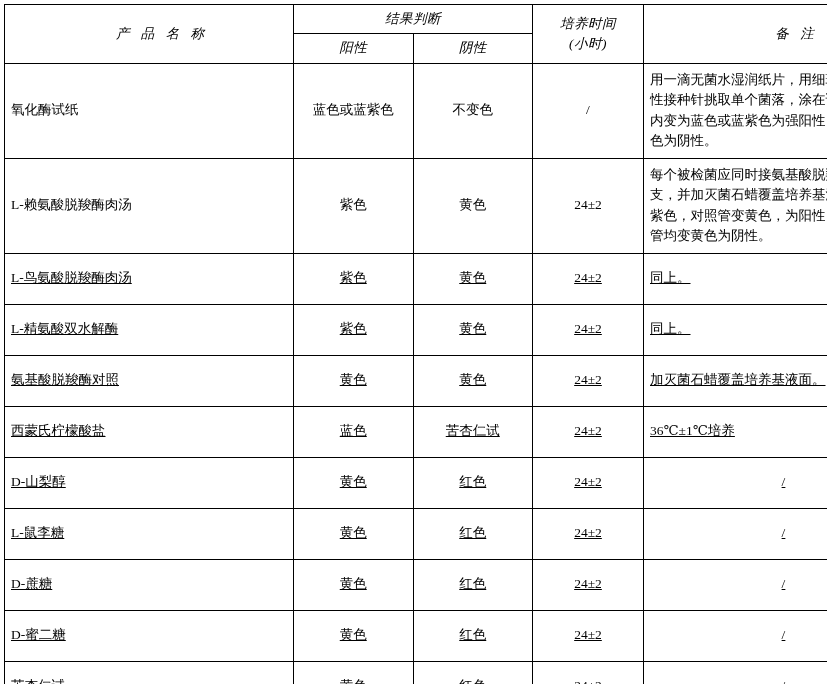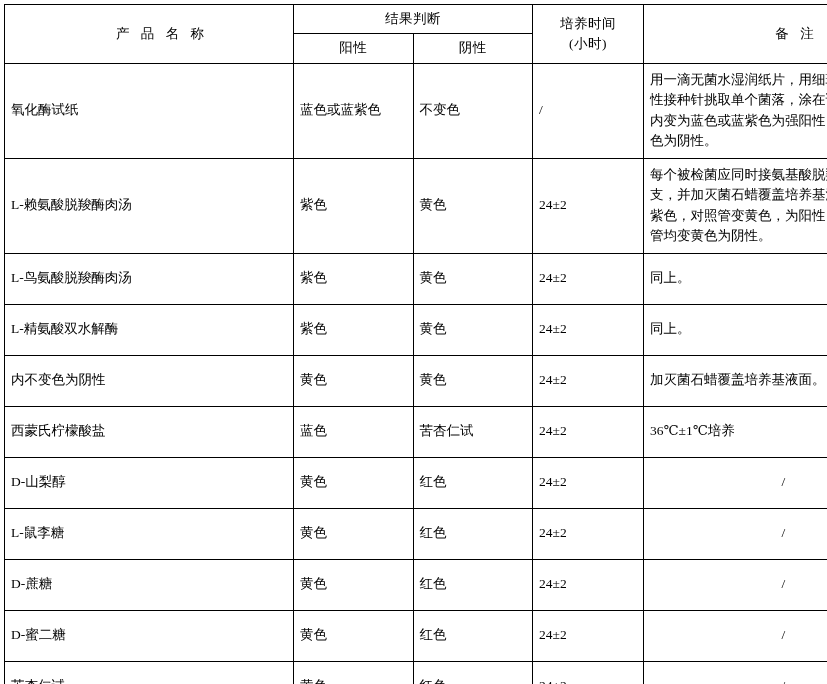--- a/index.html
+++ b/index.html
@@ -37,39 +37,41 @@
   th.h-name { width: 250px; }
   th.h-judge { width: 226px; }
   th.h-pos { width: 113px; }
   th.h-neg { width: 113px; }
   th.h-time { width: 98px; margin-left: 44px; }
   th.h-remark { width: 241px; }
 
   .c-name {
   }
   .c-pos, .c-neg, .c-time {
+    text-align: center;
   }
   .c-remark {
     text-align: left;
     line-height: 1.55;
   }
   .c-remark.center {
     text-align: center;
   }
   .head-cell {
     text-align: center;
     letter-spacing: 0.5px;
+    font-style: italic;
   }
   .head-cell.spaced {
     letter-spacing: 4px;
     padding-left: 32px;
   }
   .time-head-line { display: block; }
   .row-tall td { height: 86px; }
-  .row-short td { height: 42px; }
+  .row-short td { height: 42px; text-decoration: underline; }
 </style>
 </head>
 <body>
 
 <div class="sheet">
   <table class="result-table">
     <thead>
       <tr>
         <th class="h-name head-cell spaced" rowspan="2">产 品 名 称</th>
         <th class="h-judge head-cell" colspan="2">结果判断</th>
@@ -107,21 +109,21 @@
           <td class="c-remark">同上。</td>
         </tr>
         <tr class="row-short">
           <td class="c-name">L-精氨酸双水解酶</td>
           <td class="c-pos">紫色</td>
           <td class="c-neg">黄色</td>
           <td class="c-time">24±2</td>
           <td class="c-remark">同上。</td>
         </tr>
         <tr class="row-short">
-          <td class="c-name">内不变色为阴性</td>
+          <td class="c-name">氨基酸脱羧酶对照</td>
           <td class="c-pos">黄色</td>
           <td class="c-neg">黄色</td>
           <td class="c-time">24±2</td>
           <td class="c-remark">加灭菌石蜡覆盖培养基液面。</td>
         </tr>
         <tr class="row-short">
           <td class="c-name">西蒙氏柠檬酸盐</td>
           <td class="c-pos">蓝色</td>
           <td class="c-neg">苦杏仁试</td>
           <td class="c-time">24±2</td>

